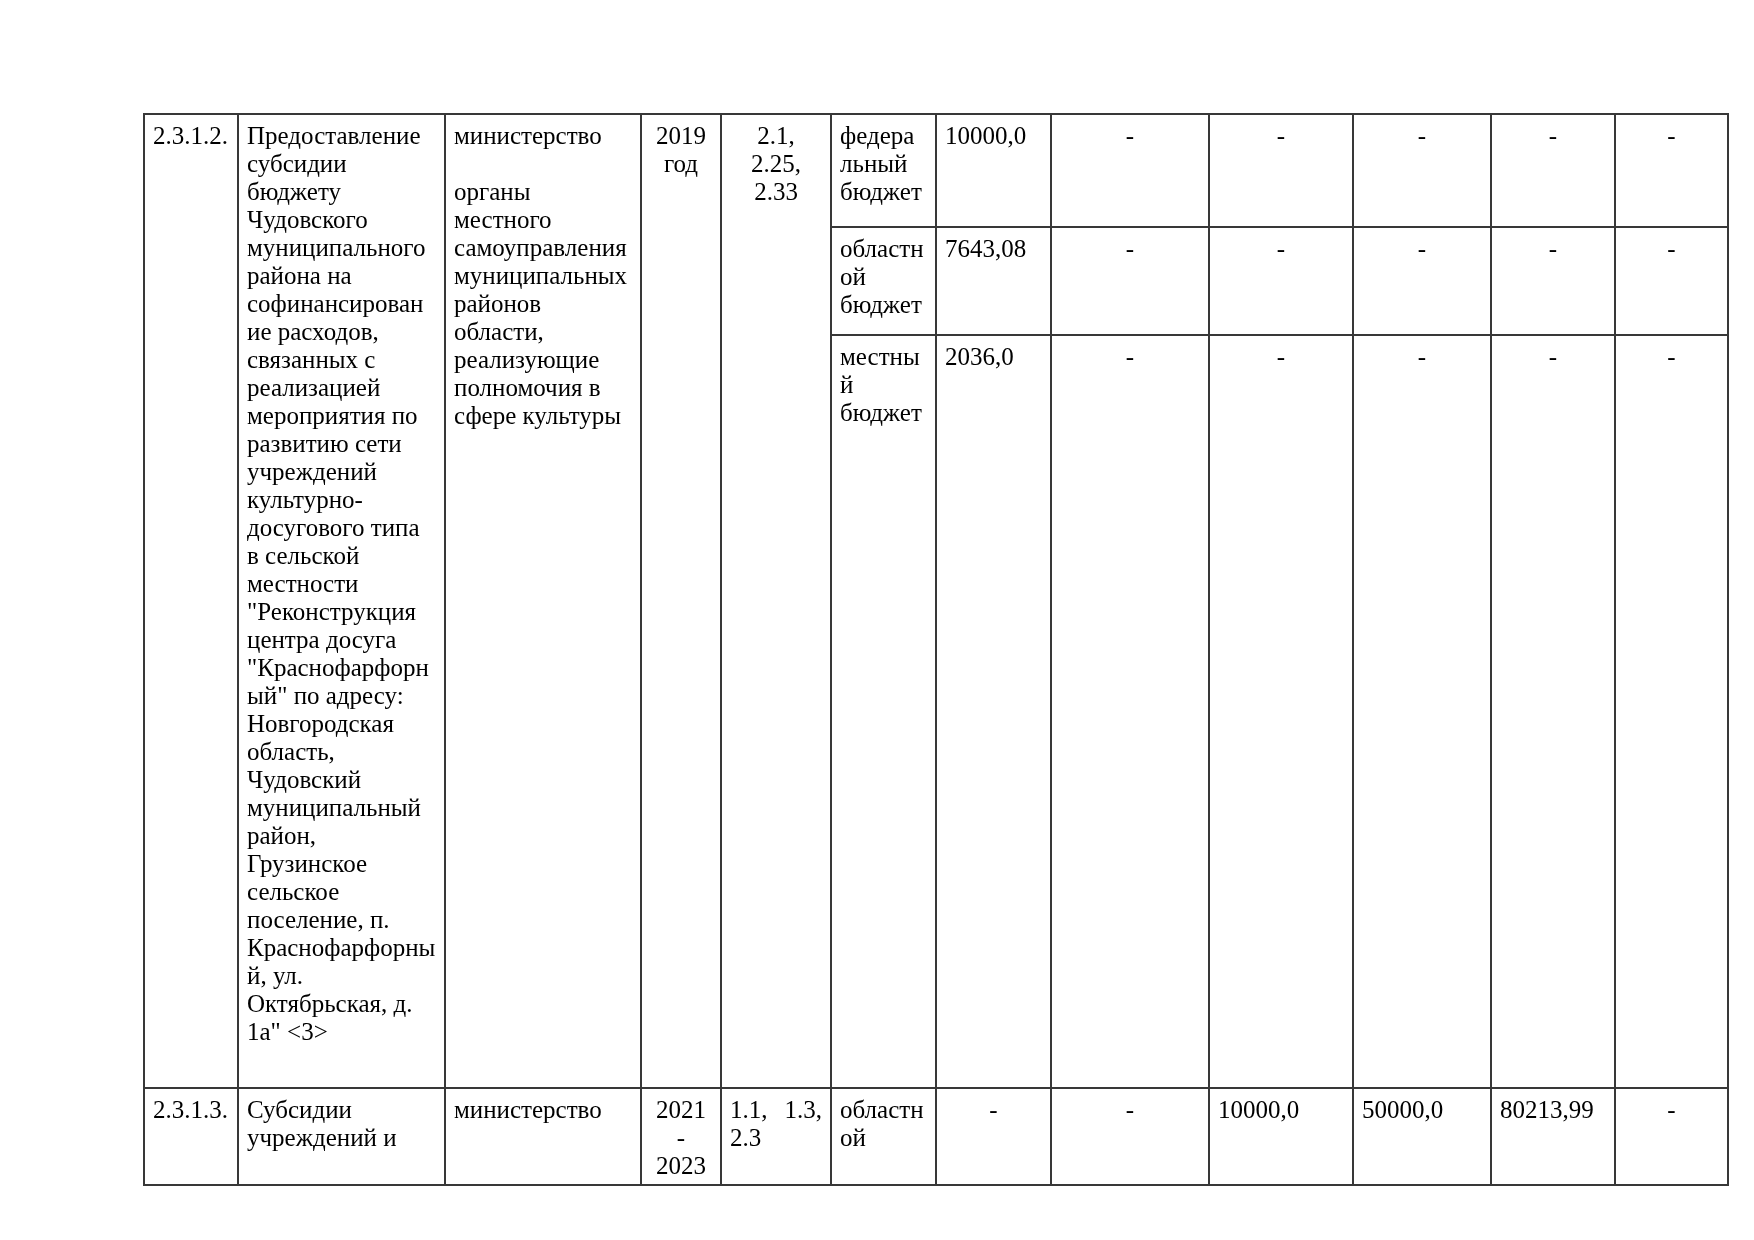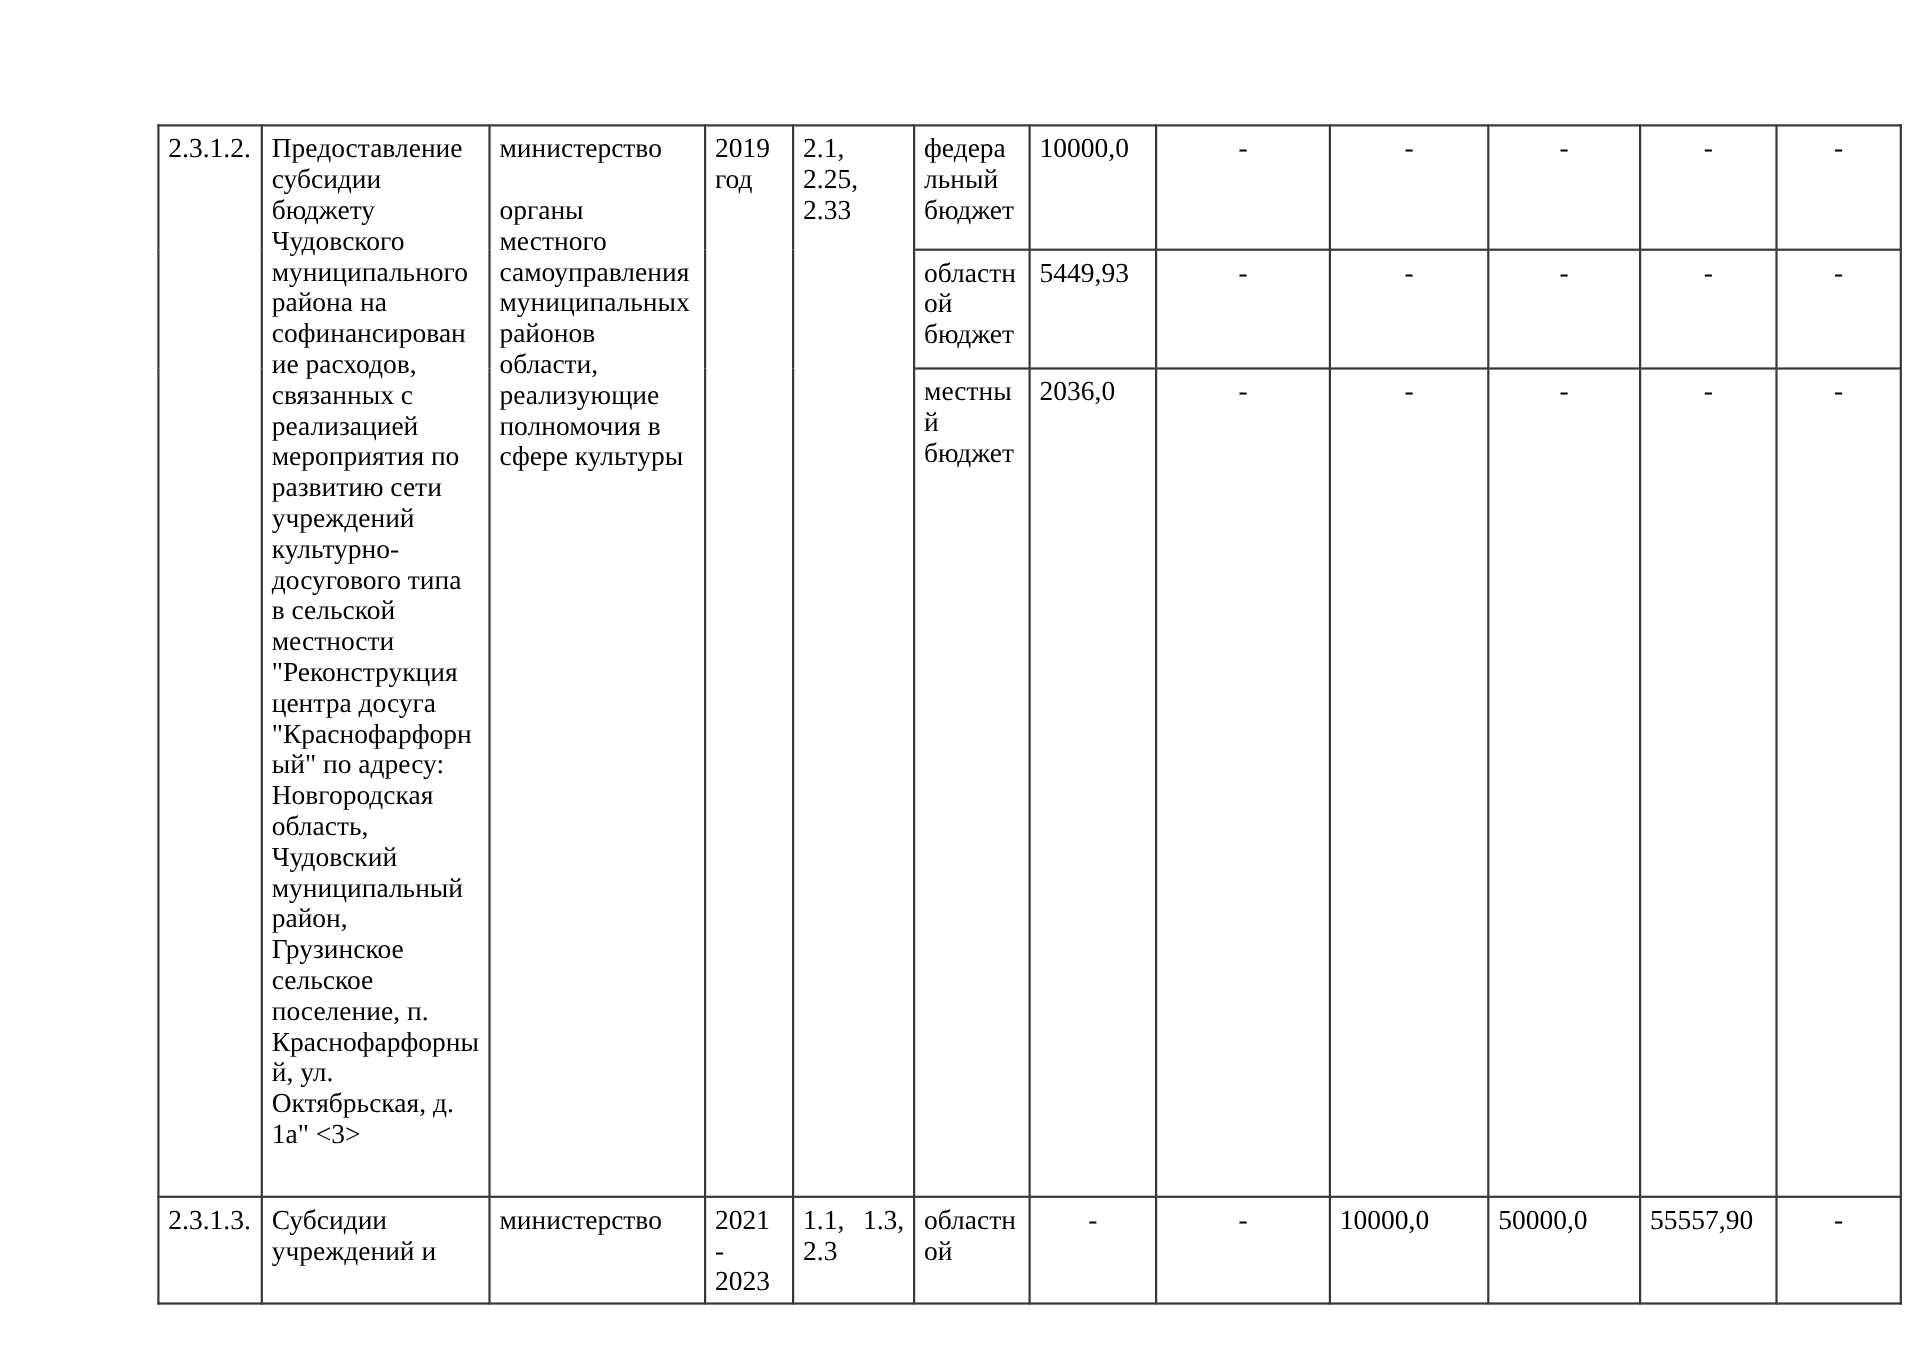--- a/index.html
+++ b/index.html
@@ -28,21 +28,21 @@
     vertical-align: top;
     padding: 7px 8px 4px 8px;
     font-size: 25px;
     line-height: 28px;
     overflow-wrap: break-word;
     word-wrap: break-word;
   }
   td.c-num  { padding-left: 9px; margin-left: 36px; }
   td.c-name { }
   td.c-exec { white-space: pre-line; margin-top: 16px; }
-  td.c-center { }
+  td.c-center { text-align: center; }
   td.c-src { padding-left: 6px; padding-right: 6px; margin-top: 28px; }
   td.c-val { }
   td.c-dash { text-align: center; }
   td.c-ind-justify {
     white-space: pre-line;
     text-align: justify;
     text-align-last: justify;
     padding-left: 6px; padding-right: 6px;
   }
   tr.h-sub1 { height: 113px; }
@@ -81,21 +81,21 @@
         <td class="c-src">федеральный бюджет</td>
         <td class="c-val">10000,0</td>
         <td class="c-dash">-</td>
         <td class="c-dash">-</td>
         <td class="c-dash">-</td>
         <td class="c-dash">-</td>
         <td class="c-dash">-</td>
       </tr>
       <tr class="h-sub2">
         <td class="c-src">областной бюджет</td>
-        <td class="c-val">5449,93</td>
+        <td class="c-val">7643,08</td>
         <td class="c-dash">-</td>
         <td class="c-dash">-</td>
         <td class="c-dash">-</td>
         <td class="c-dash">-</td>
         <td class="c-dash">-</td>
       </tr>
       <tr class="h-sub3">
         <td class="c-src">местный бюджет</td>
         <td class="c-val">2036,0</td>
         <td class="c-dash">-</td>
@@ -109,18 +109,18 @@
         <td class="c-name">Субсидии учреждений и</td>
         <td class="c-exec">министерство</td>
         <td class="c-center">2021 - 2023</td>
         <td class="c-ind-justify">1.1, 1.3,
 2.3</td>
         <td class="c-src">областной</td>
         <td class="c-dash">-</td>
         <td class="c-dash">-</td>
         <td class="c-val">10000,0</td>
         <td class="c-val">50000,0</td>
-        <td class="c-val">55557,90</td>
+        <td class="c-val">80213,99</td>
         <td class="c-dash">-</td>
       </tr>
     </tbody>
   </table>
 </div>
 
 </body></html>

